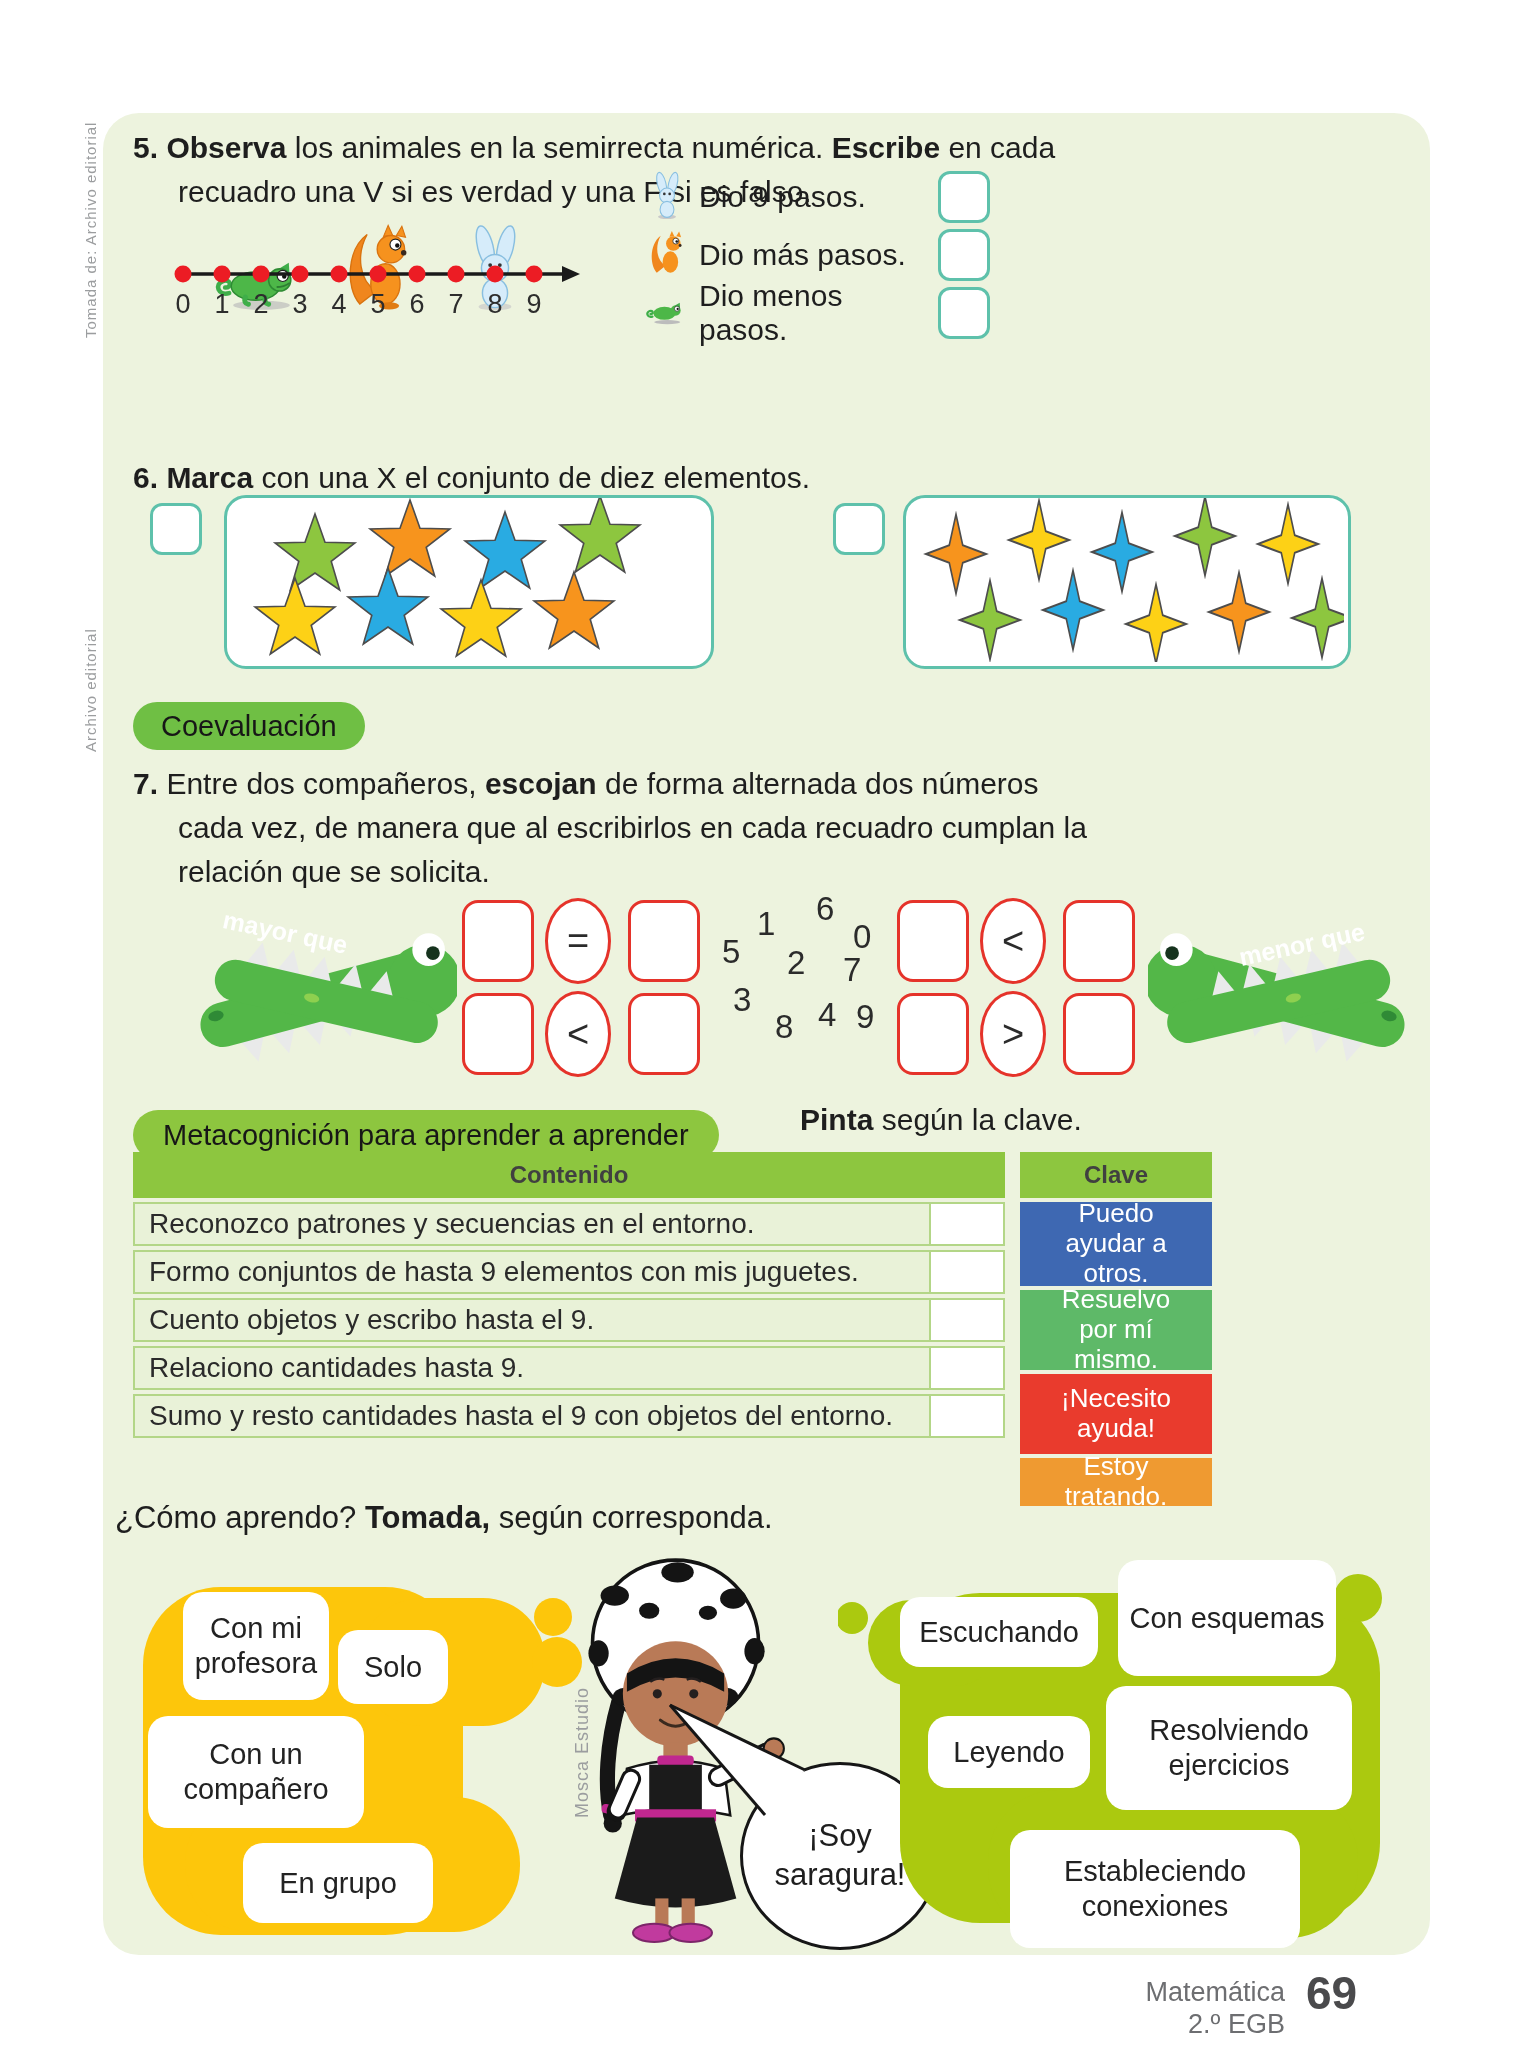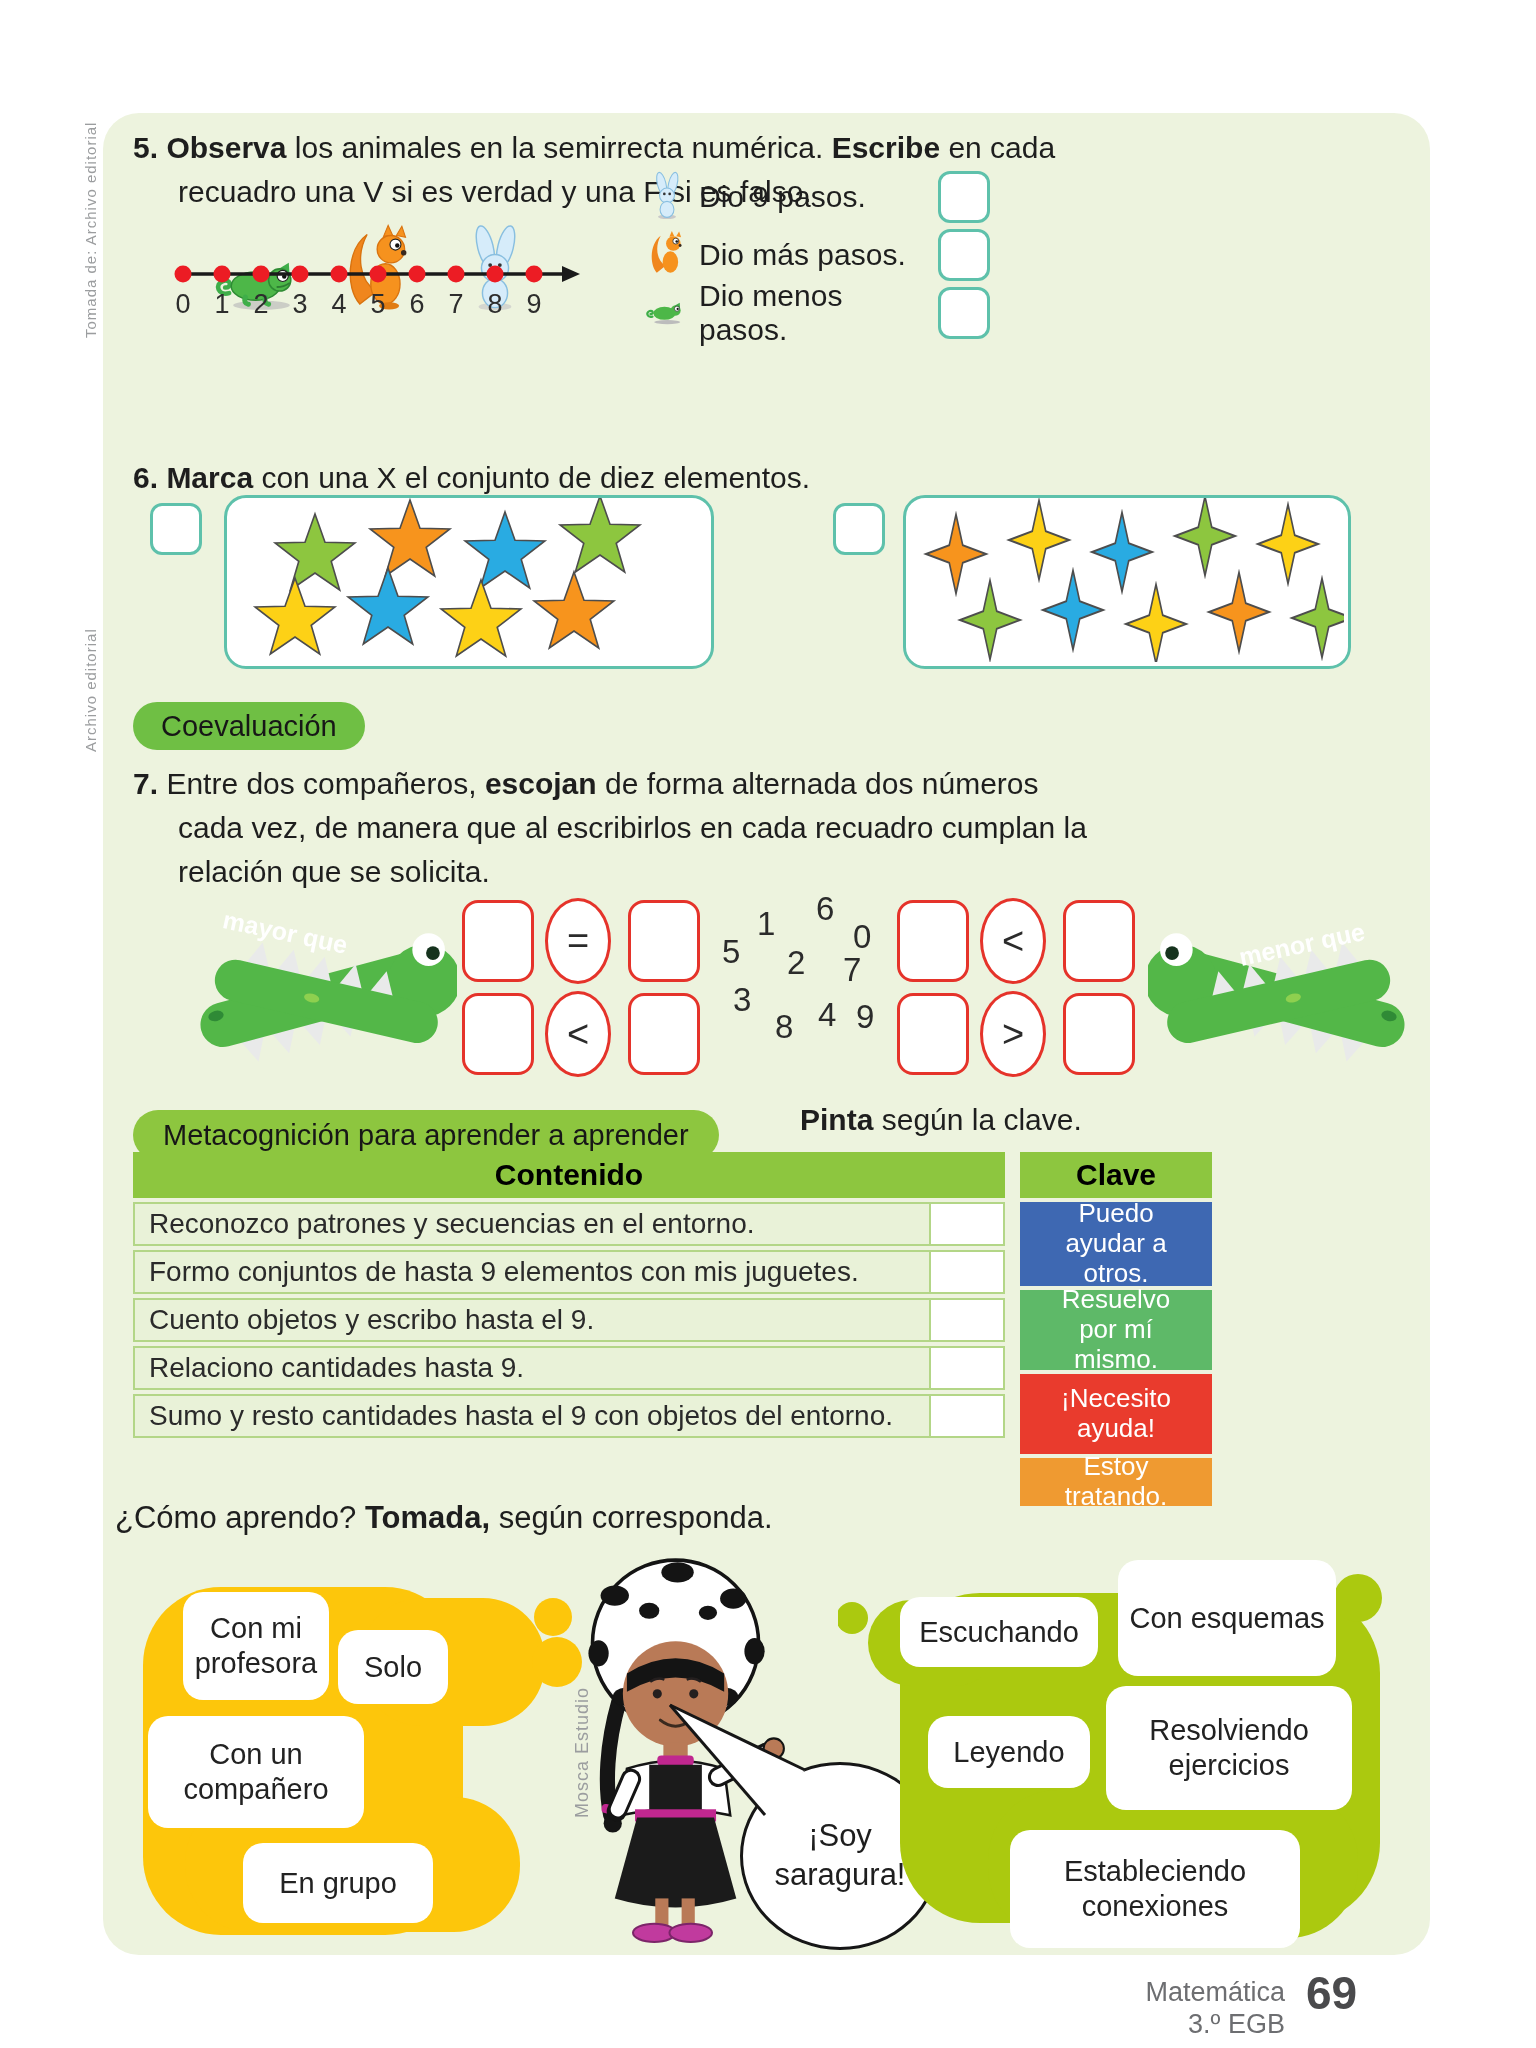--- a/index.html
+++ b/index.html
@@ -15,21 +15,21 @@
   .chk{width:46px;height:46px;background:#fff;border:3px solid #5ec1ab;border-radius:12px;}
   .setbox{background:#fff;border:3px solid #5ec1ab;border-radius:22px;}
   .rbox{position:absolute;width:66px;height:76px;background:#fff;border:3px solid #e5332a;border-radius:16px;}
   .roval{position:absolute;width:60px;height:80px;background:#fff;border:3px solid #e5332a;border-radius:50%;
          display:flex;align-items:center;justify-content:center;font-size:38px;color:#2b2b2b;}
   .scatnum{position:absolute;font-size:33px;color:#2b2b2b;}
   
   .pill{border-radius:26px;display:flex;align-items:center;justify-content:center;font-size:29px;color:#171717;}
   
   .thead{background:#8dc63f;display:flex;align-items:center;justify-content:center;
-         font-weight:700;font-size:30px;color:#000000;}
+         font-weight:700;font-size:24px;color:#404040;}
   .trow{position:absolute;display:flex;height:44px;}
   .tcell{flex:1;background:#e9f2d8;border:2px solid #b3d687;display:flex;align-items:center;
          padding-left:14px;font-size:28px;color:#2a2a2a;}
   .tans{width:72px;background:#fff;border:2px solid #b3d687;border-left:none;}
   .clave-box{position:absolute;left:1020px;width:192px;display:flex;align-items:center;justify-content:center;
              text-align:center;color:#fff;font-size:26px;line-height:1.15;padding:2px 24px;box-sizing:border-box;}
   
   .wopt{position:absolute;background:#fff;border-radius:20px;display:flex;align-items:center;justify-content:center;
         text-align:center;font-size:29px;line-height:1.2;color:#222;padding:20px 8px;box-sizing:border-box;}
   .croc-label{position:absolute;color:#fff;font-size:25px;font-weight:600;white-space:nowrap;}
@@ -443,17 +443,17 @@
     </svg>
   </div>
   <div class="wopt" style="left:900px;top:1597px;width:198px;height:70px;">Escuchando</div>
   <div class="wopt" style="left:1118px;top:1560px;width:218px;height:116px;">Con esquemas</div>
   <div class="wopt" style="left:928px;top:1716px;width:162px;height:72px;">Leyendo</div>
   <div class="wopt" style="left:1106px;top:1686px;width:246px;height:124px;">Resolviendo ejercicios</div>
   <div class="wopt" style="left:1010px;top:1830px;width:290px;height:118px;">Estableciendo conexiones</div>
 
   <div class="abs footer-sub">
     <div>Matemática</div>
-    <div>3.º EGB</div>
+    <div>2.º EGB</div>
   </div>
   <div class="abs" id="pagenum">69</div>
 
 </div>
 
 </body></html>

